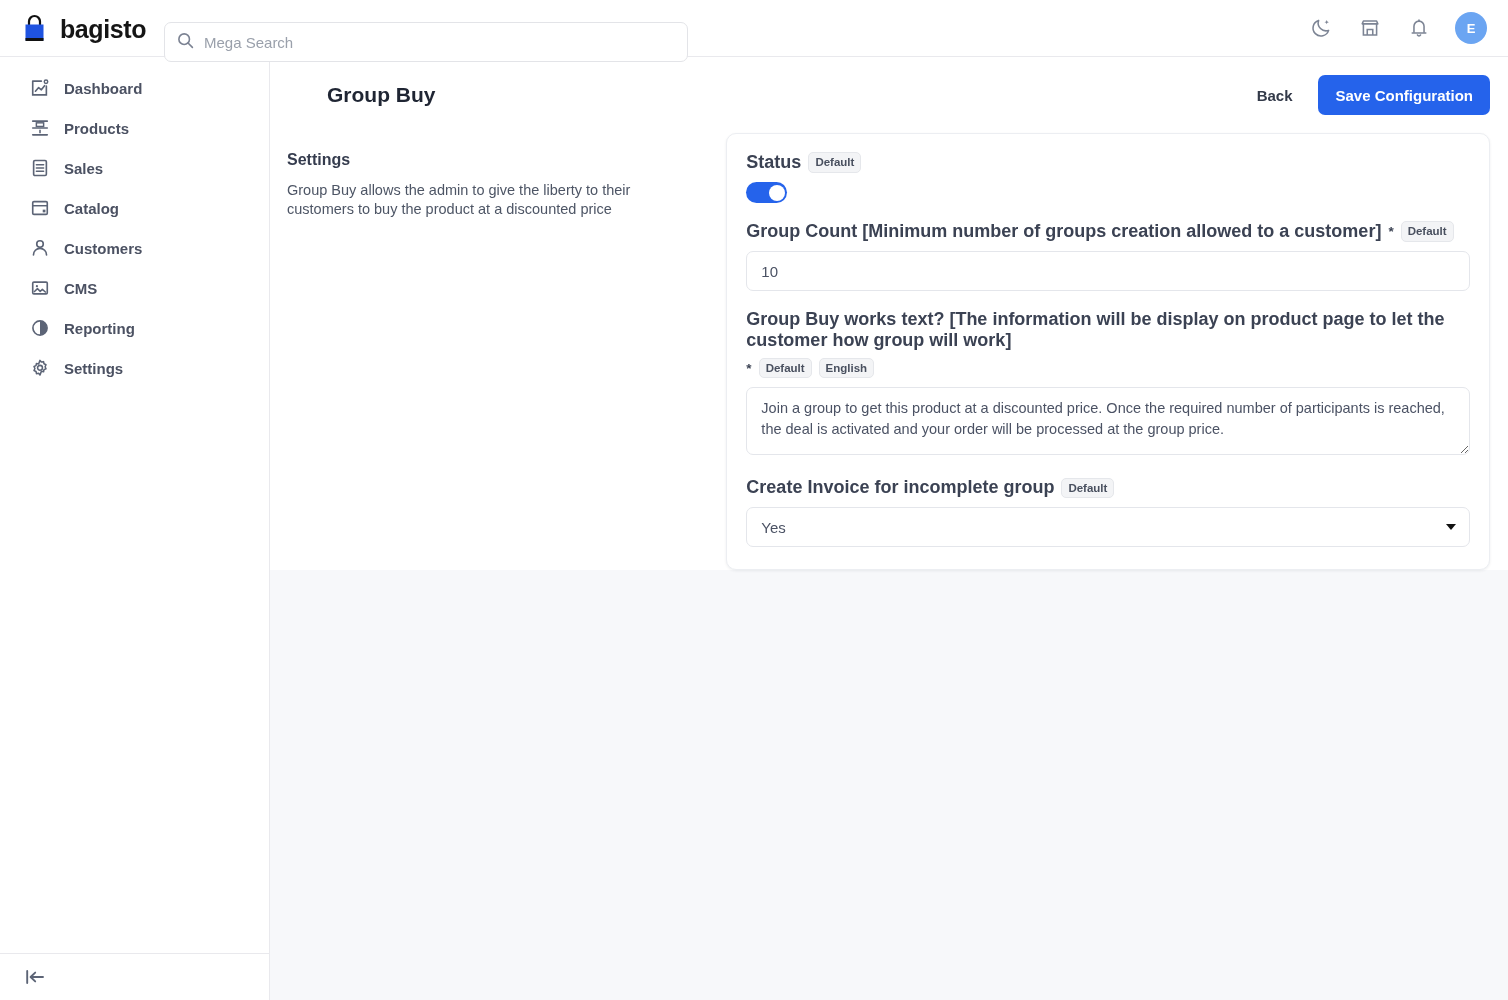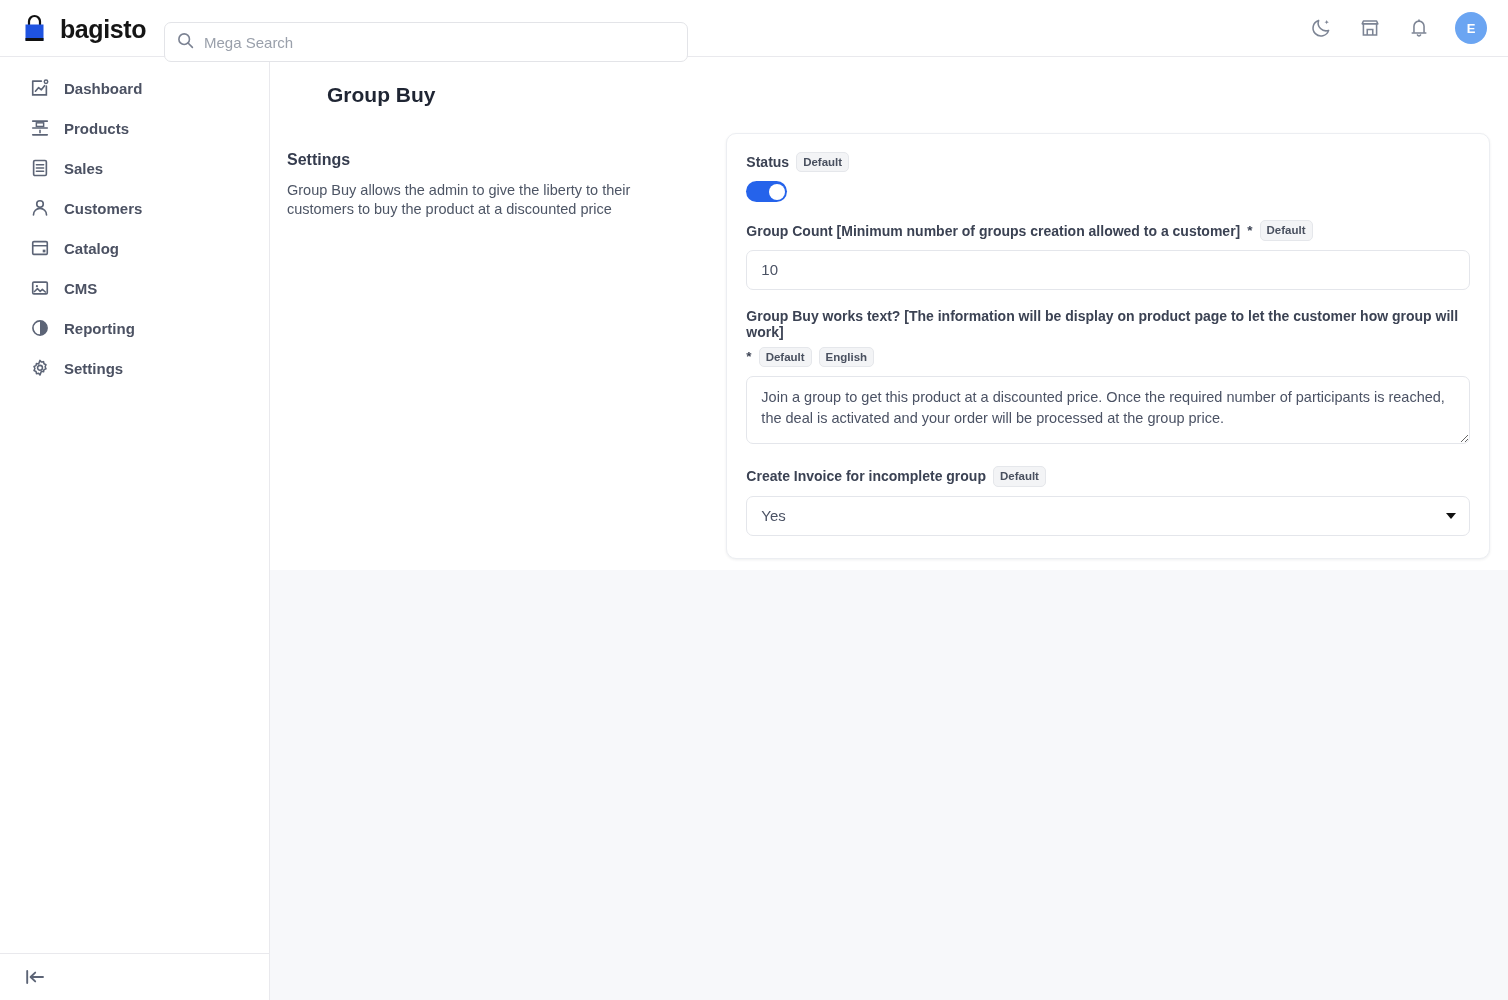--- a/index.html
+++ b/index.html
@@ -89,21 +89,21 @@
 
   .card {
     margin-left: 16px; width: 775px; background: #ffffff;
     border: 1px solid #eceef2; border-radius: 10px;
     box-shadow: 0 1px 3px rgba(20,25,40,0.07);
     padding: 18px 19px 22px 19px;
   }
   .field { margin-bottom: 18px; }
   .field:last-child { margin-bottom: 0; }
   .field-label-row { display: flex; align-items: center; gap: 7px; flex-wrap: wrap; margin-bottom: 9px; }
-  .field-label { font-size: 14px; font-weight: 700; color: #3b4253; }
+  .field-label { font-size: 18px; font-weight: 700; color: #3b4253; }
   .req { color: #3b4253; font-weight: 700; font-size: 13.5px; }
   .badge {
     font-size: 11.5px; font-weight: 700; color: #49505f;
     background: #f3f4f6; border: 1px solid #e5e7eb; border-radius: 5px;
     padding: 2px 6px; line-height: 1.25;
   }
 
   .toggle {
     width: 41px; height: 21px; border-radius: 11px; background: #2563eb;
     position: relative; cursor: pointer; display: block;
@@ -227,36 +227,36 @@
             <line x1="7" y1="11" x2="15" y2="11" stroke="#5c6476" stroke-width="1.6" stroke-linecap="round"></line>
             <line x1="7" y1="14.5" x2="15" y2="14.5" stroke="#5c6476" stroke-width="1.6" stroke-linecap="round"></line>
           </svg>
         </span>
         <span>Sales</span>
       </div>
 
       <div class="menu-item">
         <span class="mi-icon">
           <svg width="20" height="20" viewBox="0 0 22 22">
-            <circle cx="11" cy="6.6" r="3.6" fill="none" stroke="#5c6476" stroke-width="1.8"></circle>
-            <path d="M3.8 18.6a7.2 7.2 0 0 1 14.4 0" fill="none" stroke="#5c6476" stroke-width="1.8" stroke-linecap="round"></path>
-          </svg>
-        </span>
-        <span>Customers</span>
-      </div>
-
-      <div class="menu-item">
-        <span class="mi-icon">
-          <svg width="20" height="20" viewBox="0 0 22 22">
             <rect x="3" y="4" width="16" height="14" rx="1.3" fill="none" stroke="#5c6476" stroke-width="1.8"></rect>
             <line x1="3" y1="8.5" x2="19" y2="8.5" stroke="#5c6476" stroke-width="1.6"></line>
             <rect x="14" y="12.8" width="3" height="3" fill="#5c6476"></rect>
           </svg>
         </span>
         <span>Catalog</span>
+      </div>
+
+      <div class="menu-item">
+        <span class="mi-icon">
+          <svg width="20" height="20" viewBox="0 0 22 22">
+            <circle cx="11" cy="6.6" r="3.6" fill="none" stroke="#5c6476" stroke-width="1.8"></circle>
+            <path d="M3.8 18.6a7.2 7.2 0 0 1 14.4 0" fill="none" stroke="#5c6476" stroke-width="1.8" stroke-linecap="round"></path>
+          </svg>
+        </span>
+        <span>Customers</span>
       </div>
 
       <div class="menu-item">
         <span class="mi-icon">
           <svg width="20" height="20" viewBox="0 0 22 22">
             <rect x="3" y="4.5" width="16" height="13" rx="1.3" fill="none" stroke="#5c6476" stroke-width="1.8"></rect>
             <circle cx="7.6" cy="9" r="1.2" fill="#5c6476"></circle>
             <path d="M4.4 15.5l3.8-3.8 3 3 2.4-2.2 3.9 3.4" fill="none" stroke="#5c6476" stroke-width="1.6" stroke-linejoin="round"></path>
           </svg>
         </span>
@@ -296,20 +296,24 @@
         </svg>
       </span>
     </div>
   </div>
 
   <div class="main">
     <div class="main-white">
 
       <div class="page-head">
         <div class="page-title">Group Buy</div>
+        <div class="head-actions">
+          <button class="btn-back">Back</button>
+          <button class="btn-save">Save Configuration</button>
+        </div>
       </div>
 
       <div class="content-row">
 
         <div class="settings-col">
           <div class="settings-title">Settings</div>
           <div class="settings-desc">Group Buy allows the admin to give the liberty to their customers to buy the product at a discounted price</div>
         </div>
 
         <div class="card">

